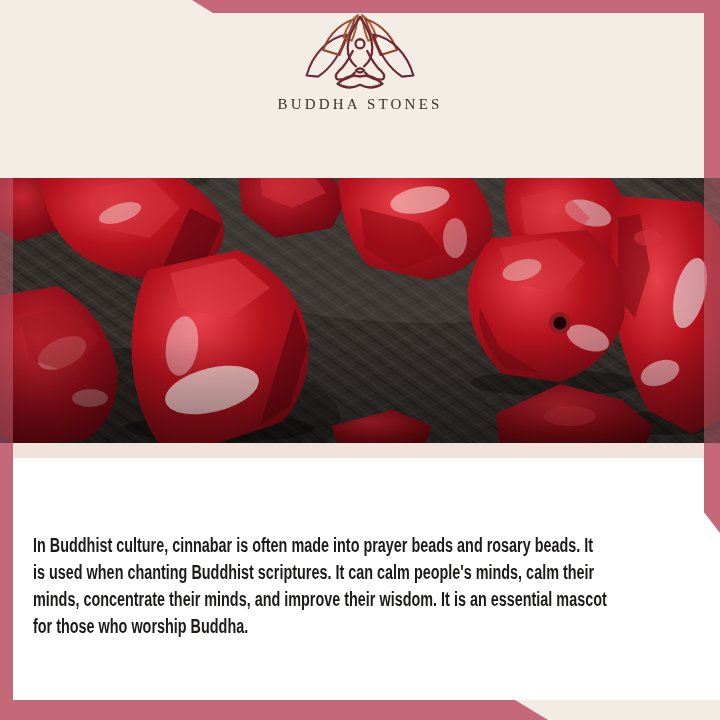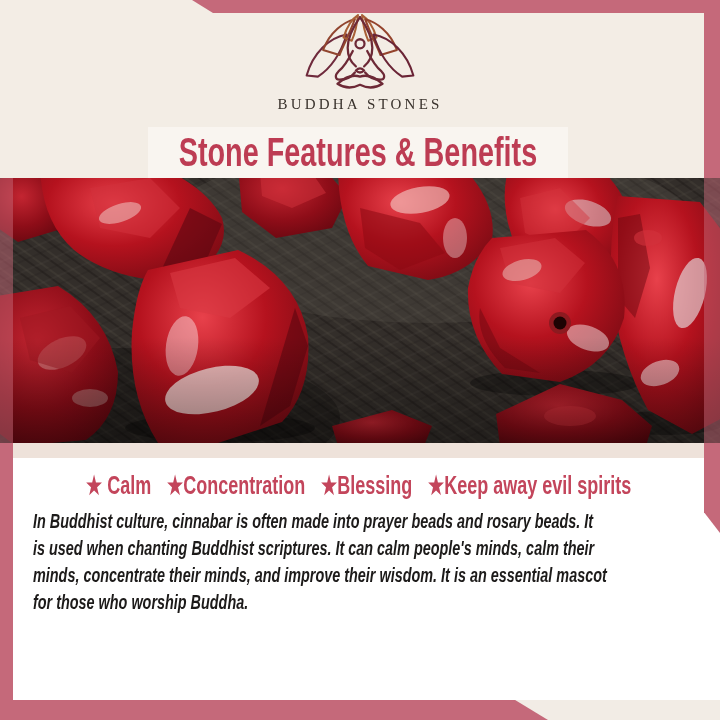--- a/index.html
+++ b/index.html
@@ -52,21 +52,21 @@
     left:13px;top:468px;width:691px;height:34px;
     display:flex;align-items:center;justify-content:center;
   }
   .features-inner{
     display:flex;align-items:center;gap:22px;white-space:nowrap;
     transform:scaleX(.72);transform-origin:center;
   }
   .feature-item{
     font-size:25px;font-weight:bold;color:#c3455b;white-space:nowrap;
   }
-  .para{left:33px;top:508px;width:670px;font-style:italic;}
+  .para{left:33px;top:532px;width:670px;}
   .para-line{
     white-space:nowrap;height:27px;line-height:27px;
     font-size:20px;font-weight:bold;color:#1d1b1a;
     transform:scaleX(.72);transform-origin:left center;
     letter-spacing:0;
   }
 
   
   .frame{background:#c5697a;}
   .frame-top{left:192px;top:0;width:528px;height:13px;
@@ -106,23 +106,20 @@
         <circle cx="60" cy="29" r="4.4"></circle>
         <path d="M53,36 C49,44 45,51 39,56 C35,60 36,64 40,64 C46,64 52,61 55,57"></path>
         <path d="M67,36 C71,44 75,51 81,56 C85,60 84,64 80,64 C74,64 68,61 65,57"></path>
         <path d="M56,55 Q60,59 64,55 Q60,51 56,55 Z"></path>
         <path d="M38,68 C46,61 54,59 60,61 C66,59 74,61 82,68 C74,73 66,72 60,69 C54,72 46,73 38,68 Z"></path>
       </g>
     </svg>
     <div class="brand-name">BUDDHA STONES</div>
   </div>
 
-  <div class="abs banner">
-    <span class="banner-title">Stone Features &amp; Benefits</span>
-  </div>
 
   <div class="abs photo">
     <svg width="720" height="265" viewBox="0 0 720 265">
       <defs>
         <radialGradient id="rg1" cx="0.4" cy="0.35" r="0.8">
           <stop offset="0" stop-color="#e8414b"></stop>
           <stop offset="0.45" stop-color="#b5121e"></stop>
           <stop offset="1" stop-color="#700a12"></stop>
         </radialGradient>
         <radialGradient id="rg2" cx="0.4" cy="0.35" r="0.85">
@@ -217,28 +214,20 @@
 
       <rect x="0" y="0" width="720" height="265" fill="url(#vig)"></rect>
     </svg>
   </div>
 
 
   <div class="abs subband"></div>
 
   <div class="abs content"></div>
 
-  <div class="abs features">
-    <div class="features-inner">
-      <span class="feature-item">★ Calm</span>
-      <span class="feature-item">★Concentration</span>
-      <span class="feature-item">★Blessing</span>
-      <span class="feature-item">★Keep away evil spirits</span>
-    </div>
-  </div>
 
   <div class="abs para">
     <div class="para-line">In Buddhist culture, cinnabar is often made into prayer beads and rosary beads. It</div>
     <div class="para-line">is used when chanting Buddhist scriptures. It can calm people's minds, calm their</div>
     <div class="para-line">minds, concentrate their minds, and improve their wisdom. It is an essential mascot</div>
     <div class="para-line">for those who worship Buddha.</div>
   </div>
 
   <div class="abs frame frame-top"></div>
   <div class="abs frame frame-right-top"></div>

